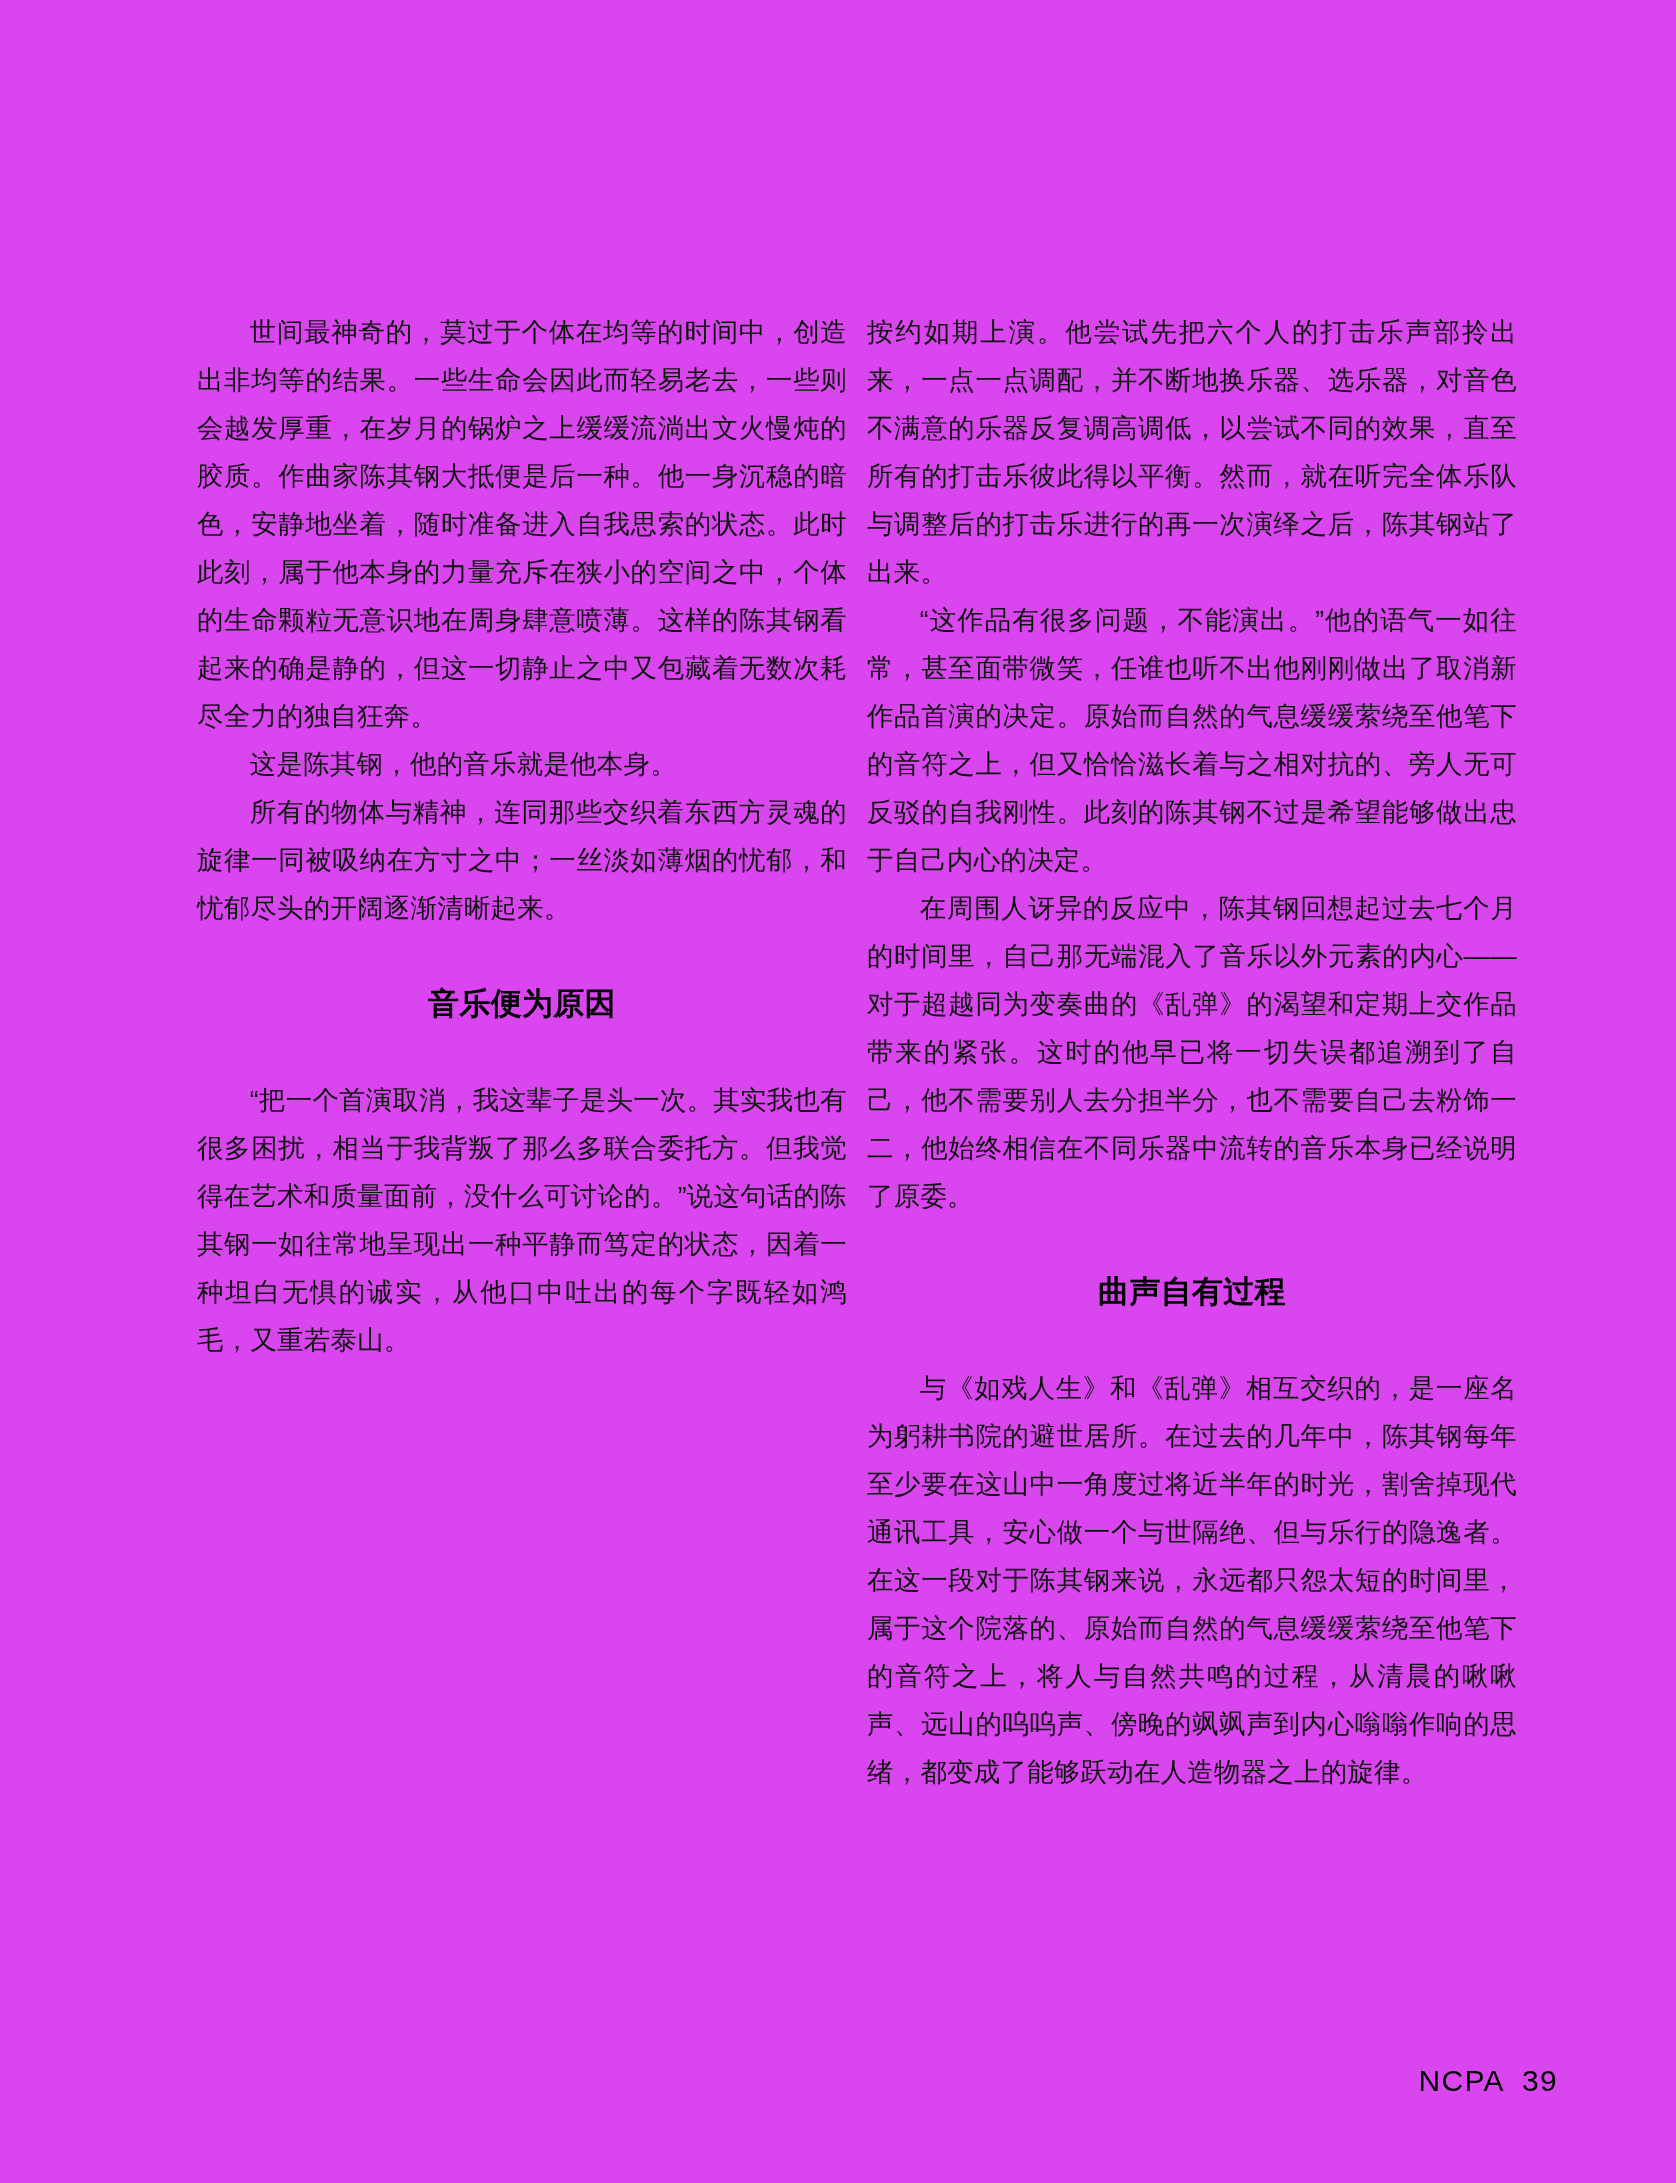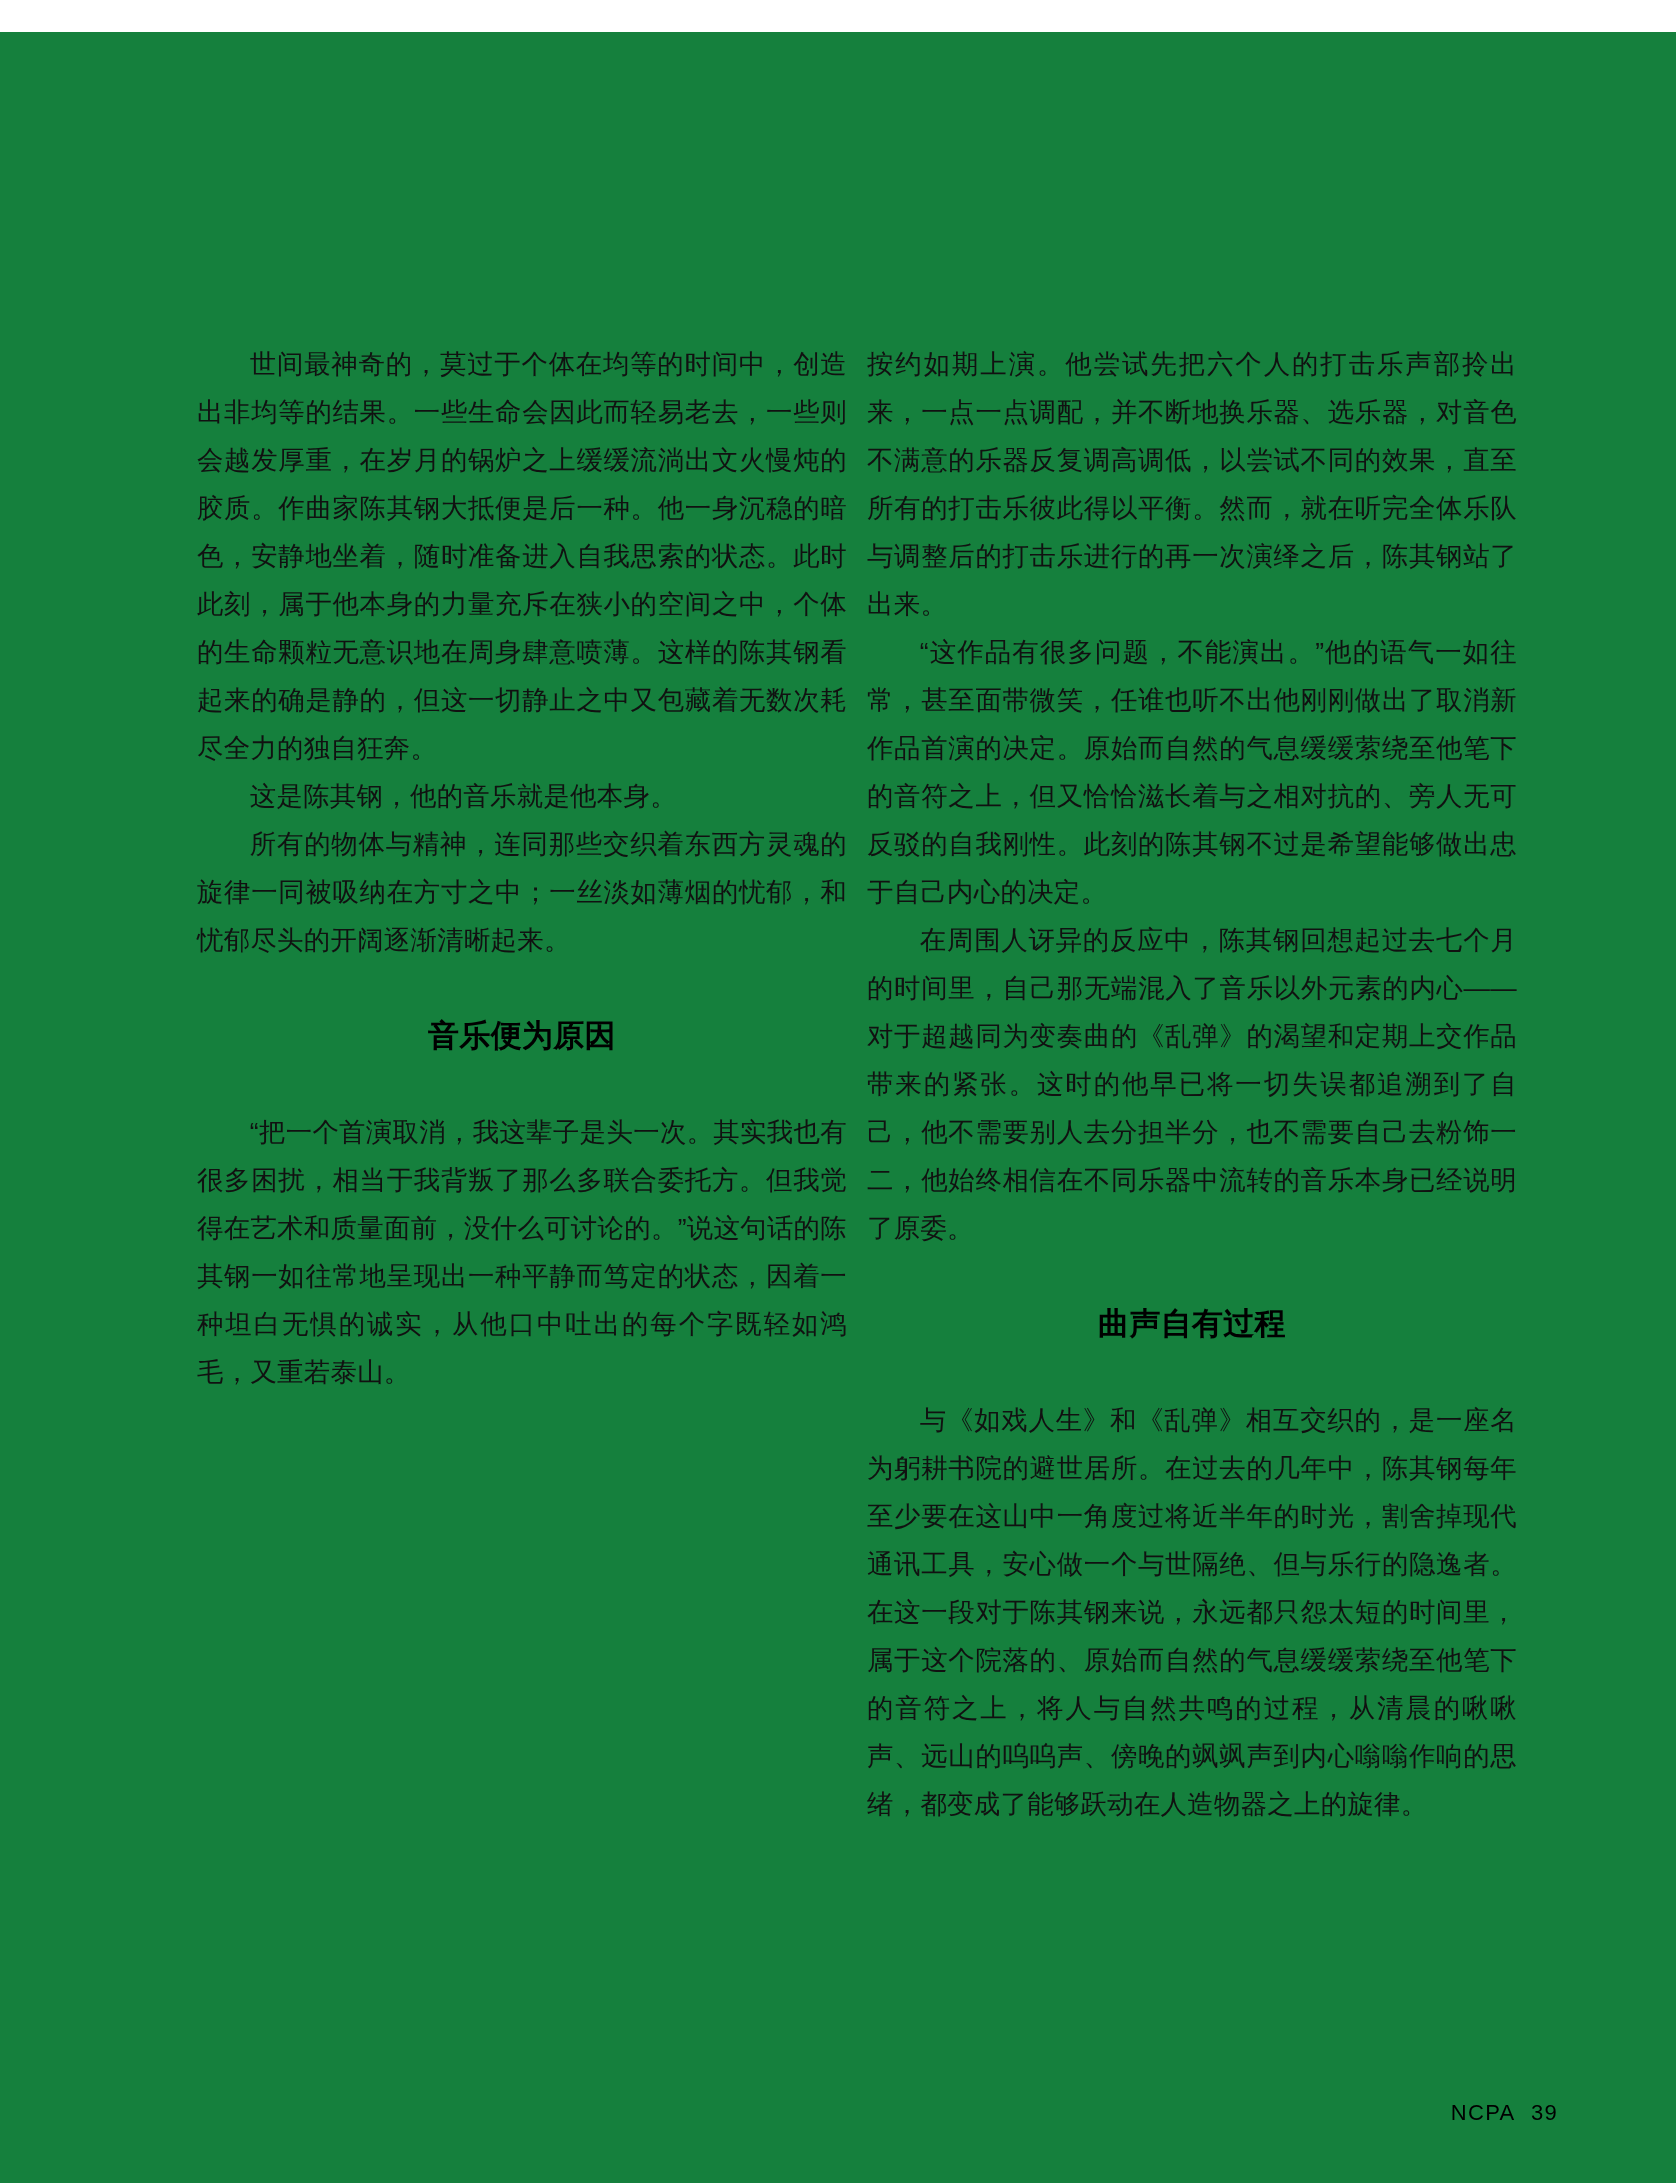--- a/index.html
+++ b/index.html
@@ -11,22 +11,21 @@
     position: relative;
     width: 1676px;
     height: 2183px;
     font-family: "Liberation Sans", "DejaVu Sans", sans-serif;
     color: #111111;
     overflow: hidden;
   }
   .page {
     position: absolute;
     inset: 0;
-    background: #15803d;
-    margin-top: 32px;
+    background: #d946ef;
   }
   .content {
     position: absolute;
     left: 197px;
     top: 308px;
     width: 1320px;
     display: flex;
     gap: 20px;
   }
   .col {
@@ -53,21 +52,21 @@
     line-height: 48px;
     font-weight: 700;
     color: #000000;
     text-indent: 0;
     text-align: center;
   }
   .footer {
     position: absolute;
     top: 2064px;
     right: 118px;
-    font-size: 22px;
+    font-size: 30px;
     line-height: 33px;
     color: #000000;
     letter-spacing: 1.3px;
     word-spacing: 9.2px;
     text-align: right;
   }
 </style>
 </head>
 <body>
 

